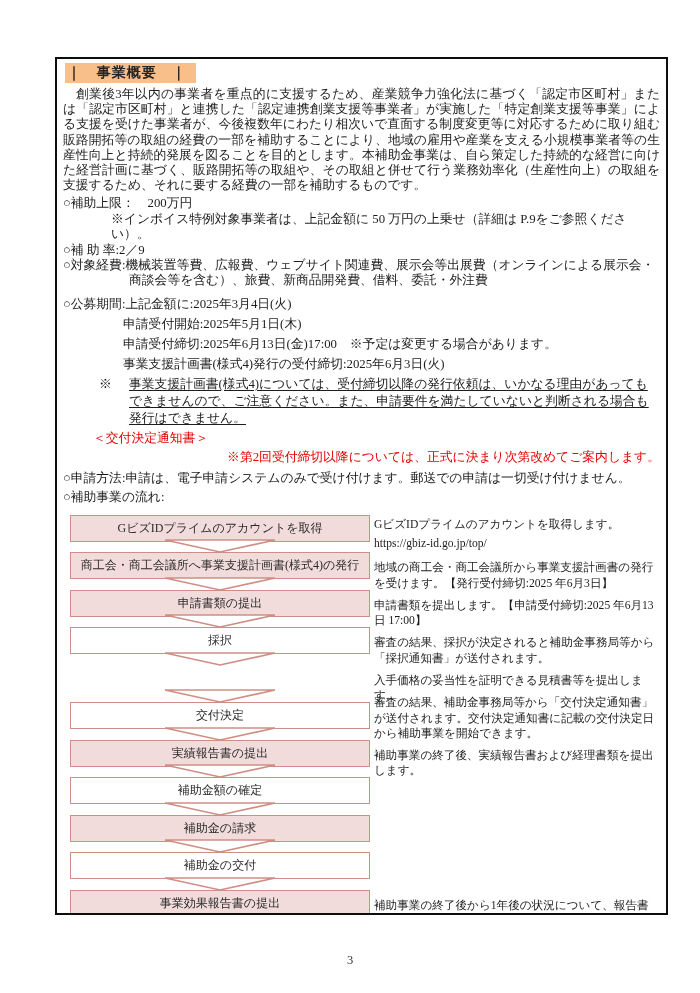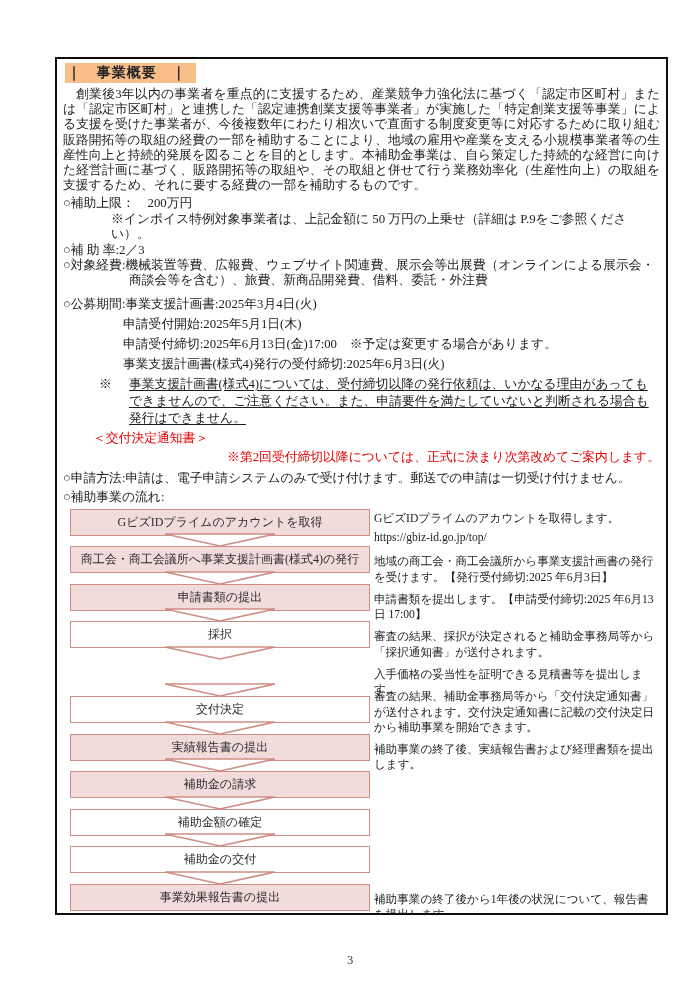--- a/index.html
+++ b/index.html
@@ -33,21 +33,21 @@
     position:relative;padding-left:66px;margin-top:2px;
     font-size:12.8px;line-height:17px;
   }
   .warn .mark{position:absolute;left:36px;top:0;}
   .u{text-decoration:underline;text-underline-offset:2px;}
   .red-line{color:#e60000;font-size:12.8px;line-height:19px;}
   .red1{margin:2px 0 0 30px;}
   .red2{margin-left:64px;text-align:right;}
   .method{font-size:12.8px;line-height:19px;margin-top:2px;}
   .flow-label{font-size:12.8px;line-height:18px;}
-  .flow{position:relative;margin-top:3px;}
+  .flow{position:relative;margin-top:9px;}
   .frow{position:relative;height:37.5px;}
   .frow:last-of-type{height:28px;}
   .fbox{
     position:absolute;left:7px;top:0;width:300px;height:27px;
     border:1.6px solid #cf8e85;box-sizing:border-box;background:#ffffff;
     display:flex;align-items:center;justify-content:center;
     font-size:12px;color:#2a2a2a;white-space:nowrap;
   }
   .frow.pink .fbox{background:#f2dcdb;}
   .chev{position:absolute;left:101px;top:24.5px;width:112px;height:14px;z-index:2;}
@@ -70,26 +70,26 @@
 
   <div>
     <span class="title-hl">｜　事業概要　｜</span>
   </div>
 
   <div class="intro">　創業後3年以内の事業者を重点的に支援するため、産業競争力強化法に基づく「認定市区町村」または「認定市区町村」と連携した「認定連携創業支援等事業者」が実施した「特定創業支援等事業」による支援を受けた事業者が、今後複数年にわたり相次いで直面する制度変更等に対応するために取り組む販路開拓等の取組の経費の一部を補助することにより、地域の雇用や産業を支える小規模事業者等の生産性向上と持続的発展を図ることを目的とします。本補助金事業は、自ら策定した持続的な経営に向けた経営計画に基づく、販路開拓等の取組や、その取組と併せて行う業務効率化（生産性向上）の取組を支援するため、それに要する経費の一部を補助するものです。</div>
 
   <div class="blockA">
     <div class="ln">○補助上限：　200万円</div>
     <div class="ln limit-note">※インボイス特例対象事業者は、上記金額に 50 万円の上乗せ（詳細は P.9をご参照ください）。</div>
-    <div class="ln">○補 助 率:2／3</div>
+    <div class="ln">○補 助 率:2／9</div>
     <div class="ln hang-exp">○対象経費:機械装置等費、広報費、ウェブサイト関連費、展示会等出展費（オンラインによる展示会・商談会等を含む）、旅費、新商品開発費、借料、委託・外注費</div>
   </div>
 
   <div class="blockB">
-    <div class="sched">○公募期間:事業支援計画書:2025年3月4日(火)</div>
+    <div class="sched">○公募期間:上記金額に:2025年3月4日(火)</div>
     <div class="sched sched-sub">申請受付開始:2025年5月1日(木)</div>
     <div class="sched sched-sub">申請受付締切:2025年6月13日(金)17:00　※予定は変更する場合があります。</div>
     <div class="sched sched-sub">事業支援計画書(様式4)発行の受付締切:2025年6月3日(火)</div>
     <div class="warn">
       <span class="mark">※</span>
       <span class="u">事業支援計画書(様式4)については、受付締切以降の発行依頼は、いかなる理由があってもできませんので、ご注意ください。また、申請要件を満たしていないと判断される場合も発行はできません。</span>
     </div>
     <div class="red-line red1">＜交付決定通知書＞</div>
     <div class="red-line red2">※第2回受付締切以降については、正式に決まり次第改めてご案内します。</div>
   </div>
@@ -148,30 +148,30 @@
     </div>
 
     <div class="frow pink">
       <div class="fbox">実績報告書の提出</div>
       <svg class="chev" viewBox="0 0 112 14" preserveAspectRatio="none">
           <polygon points="1,1 111,1 56,13" fill="#ffffff" stroke="#cf8e85" stroke-width="1.6"></polygon>
         </svg>
       <div class="fnote">補助事業の終了後、実績報告書および経理書類を提出します。</div>
     </div>
 
-    <div class="frow pink">
-      <div class="fbox">補助金の請求</div>
+    <div class="frow white">
+      <div class="fbox">補助金額の確定</div>
       <svg class="chev" viewBox="0 0 112 14" preserveAspectRatio="none">
           <polygon points="1,1 111,1 56,13" fill="#ffffff" stroke="#cf8e85" stroke-width="1.6"></polygon>
         </svg>
       <div class="fnote"></div>
     </div>
 
-    <div class="frow white">
-      <div class="fbox">補助金額の確定</div>
+    <div class="frow pink">
+      <div class="fbox">補助金の請求</div>
       <svg class="chev" viewBox="0 0 112 14" preserveAspectRatio="none">
           <polygon points="1,1 111,1 56,13" fill="#ffffff" stroke="#cf8e85" stroke-width="1.6"></polygon>
         </svg>
       <div class="fnote"></div>
     </div>
 
     <div class="frow white">
       <div class="fbox">補助金の交付</div>
       <svg class="chev" viewBox="0 0 112 14" preserveAspectRatio="none">
           <polygon points="1,1 111,1 56,13" fill="#ffffff" stroke="#cf8e85" stroke-width="1.6"></polygon>

